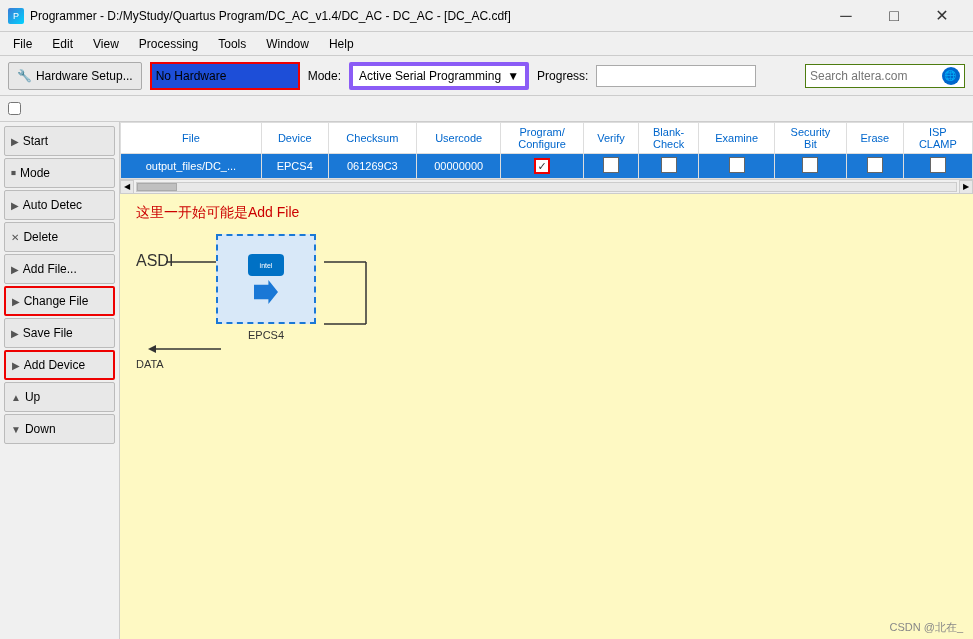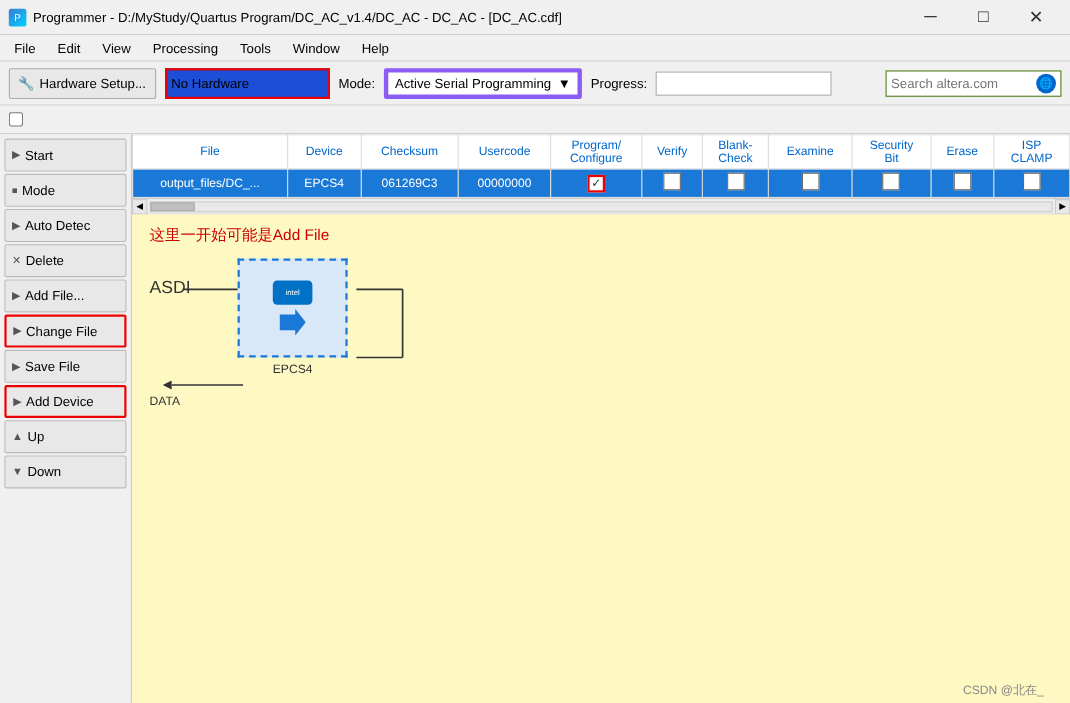--- a/index.html
+++ b/index.html
@@ -352,21 +352,21 @@
       left: 80px;
       width: 100px;
       text-align: center;
       font-size: 11px;
       color: #333;
     }
 
     .watermark {
       position: absolute;
       bottom: 4px;
-      right: 24px;
+      right: 10px;
       font-size: 11px;
       color: #888;
     }
   </style>
 </head>
 <body>
 
 <div class="title-bar">
   <div class="title-bar-left">
     <div class="title-bar-icon">

